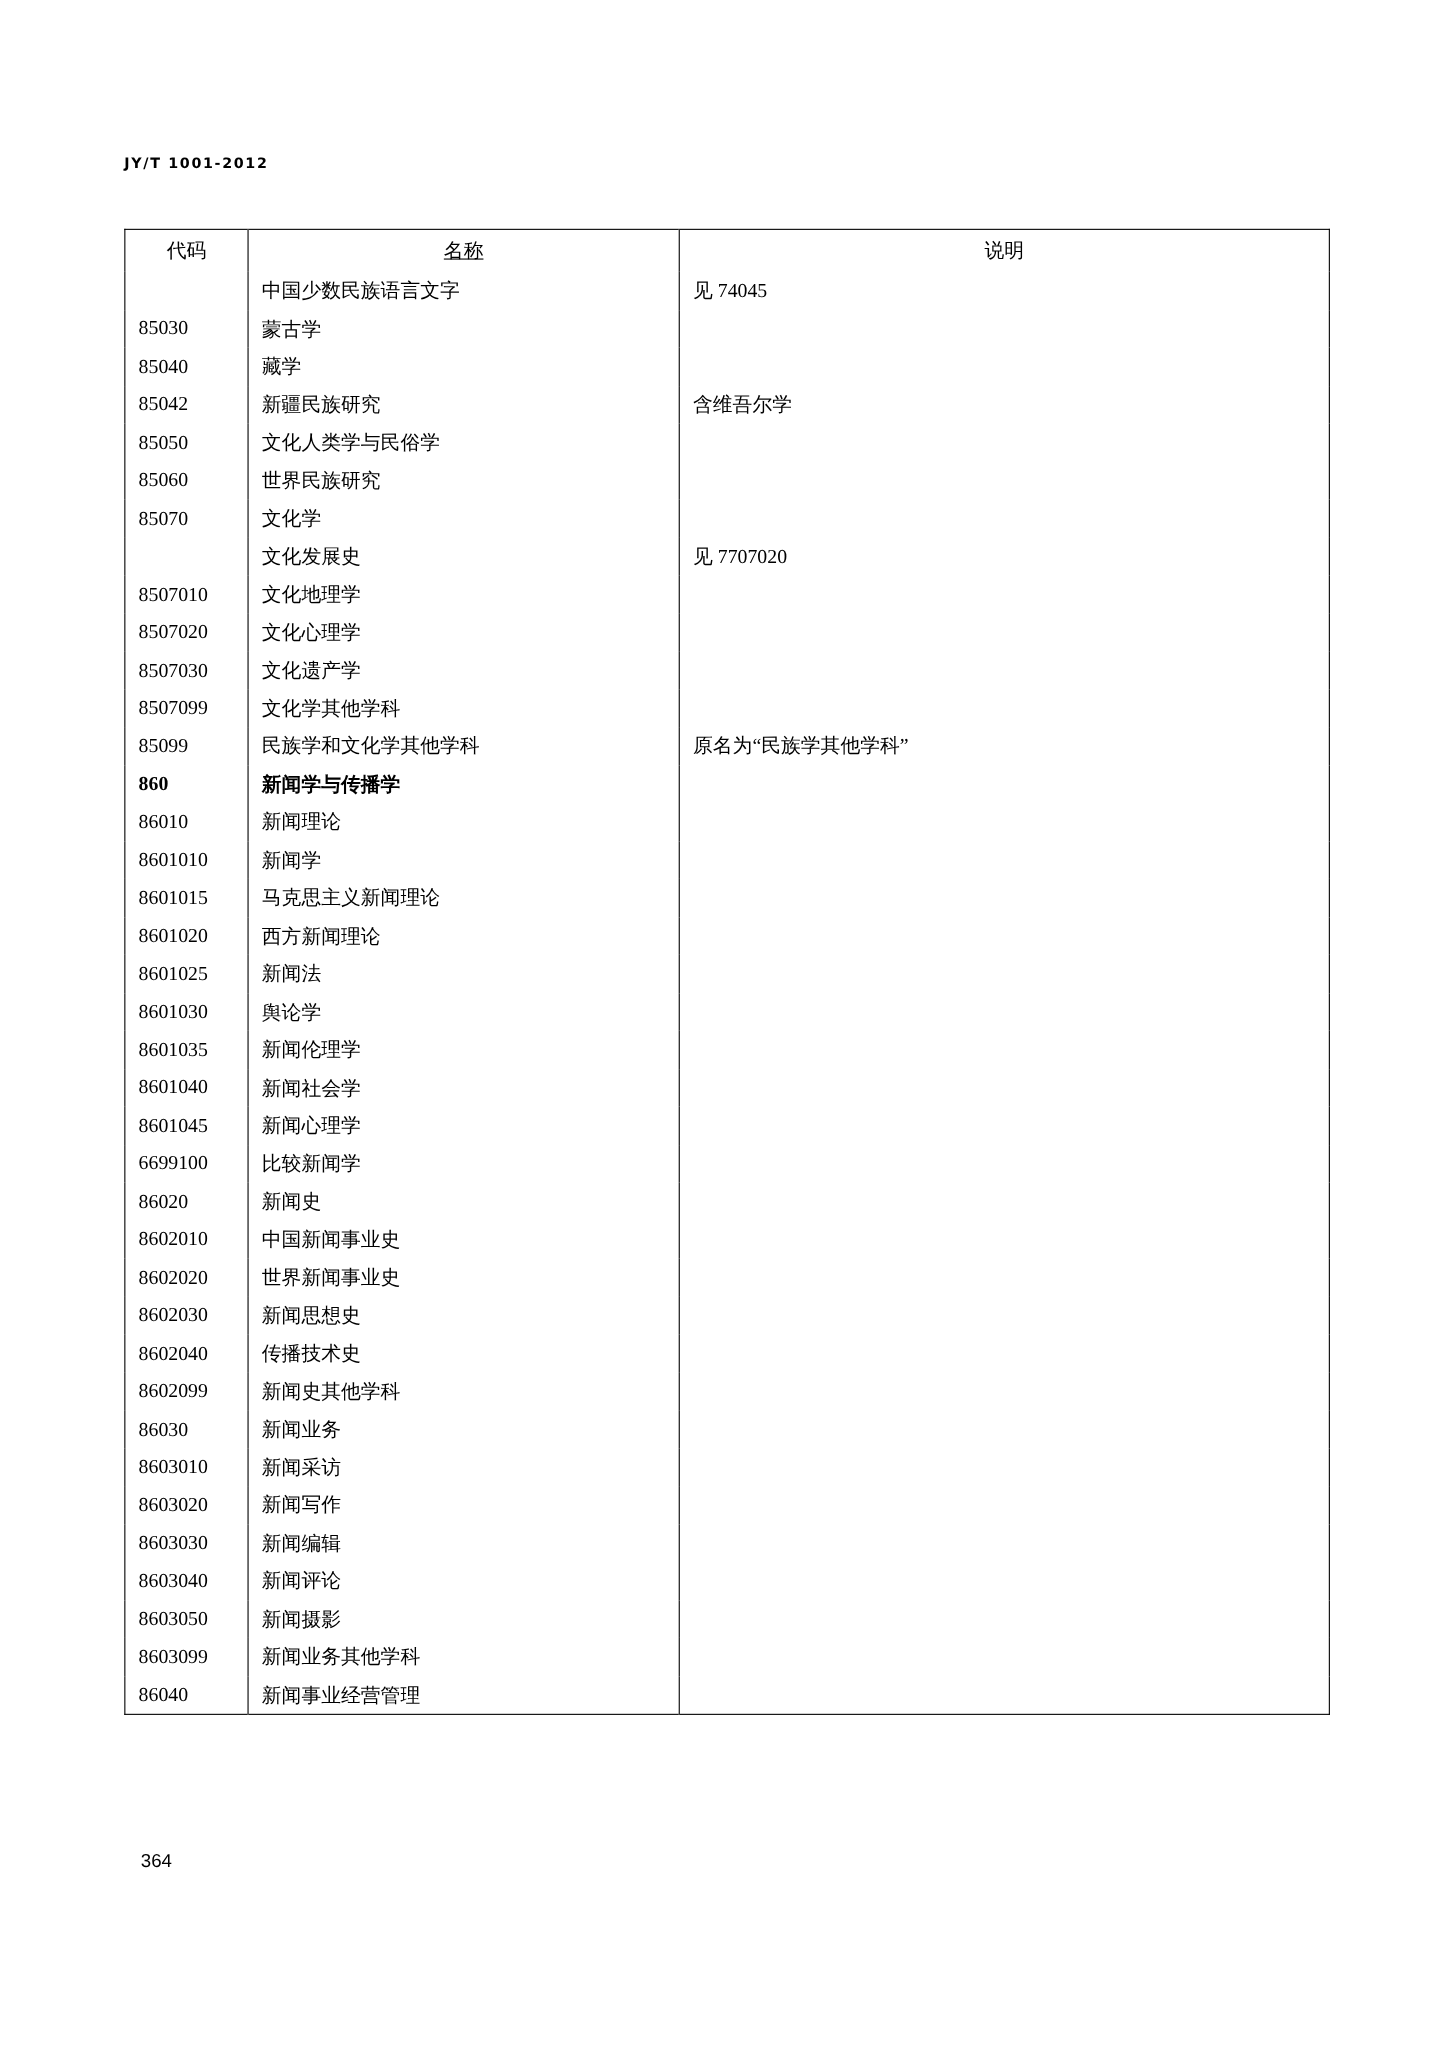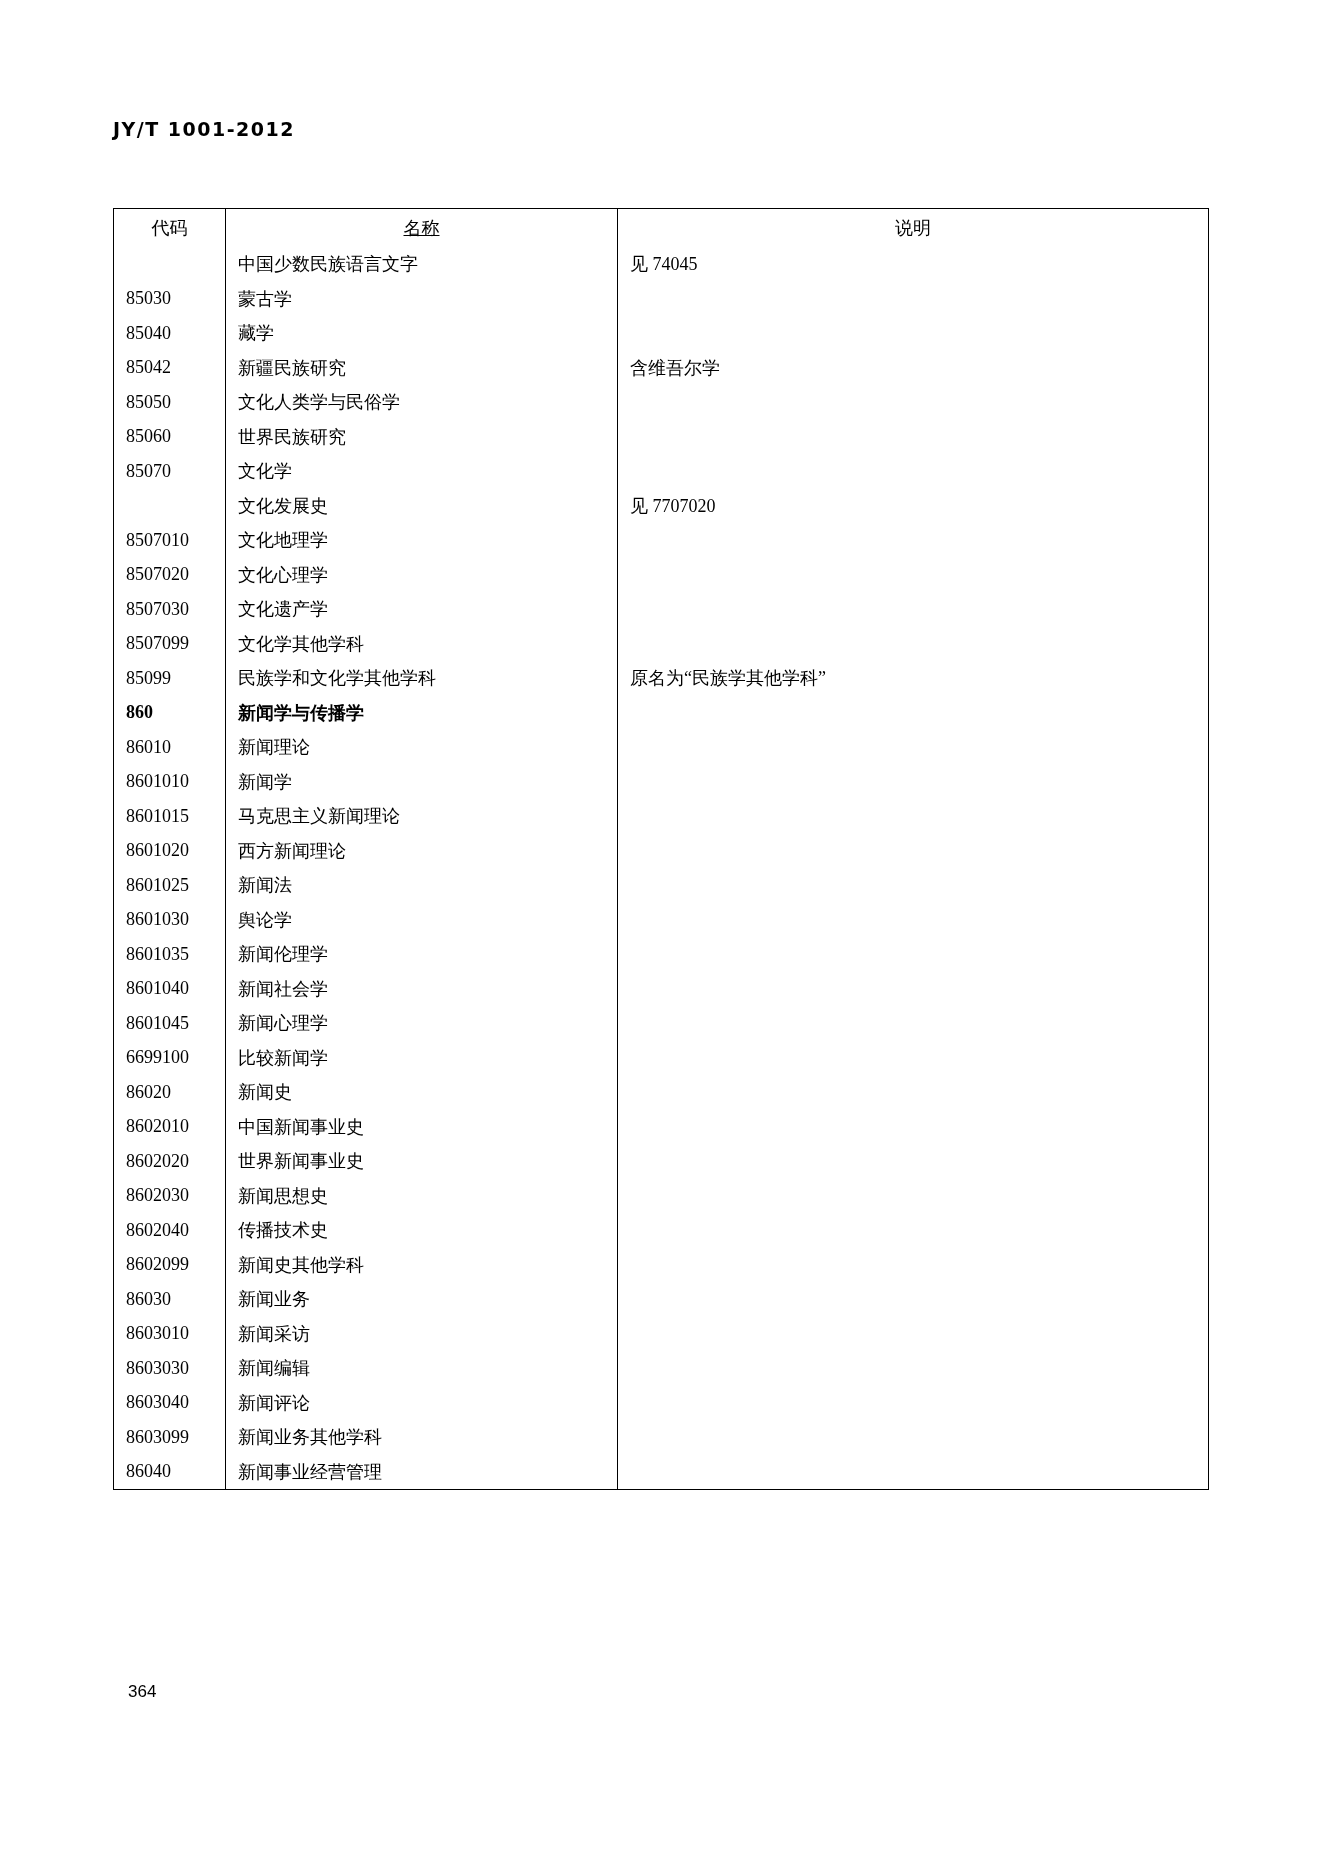--- a/index.html
+++ b/index.html
@@ -15,24 +15,24 @@
     position: relative;
   }
   .page {
     position: relative;
     width: 1323px;
     height: 1871px;
     box-sizing: border-box;
   }
   .header {
     position: absolute;
-    top: 118px;
+    top: 142px;
     left: 113px;
     font-family: "DejaVu Sans", "Liberation Sans", sans-serif;
-    font-size: 19px;
+    font-size: 13px;
     font-weight: bold;
     letter-spacing: 1.5px;
   }
   .table-wrap {
     position: absolute;
     top: 208px;
     left: 113px;
     width: 1095px;
   }
   table.codes {
@@ -273,27 +273,37 @@
             <td class="c-code">86030</td>
             <td class="c-name">新闻业务</td>
             <td class="c-desc"></td>
           </tr>
           <tr>
             <td class="c-code">8603010</td>
             <td class="c-name">新闻采访</td>
             <td class="c-desc"></td>
           </tr>
           <tr>
+            <td class="c-code">8603020</td>
+            <td class="c-name">新闻写作</td>
+            <td class="c-desc"></td>
+          </tr>
+          <tr>
             <td class="c-code">8603030</td>
             <td class="c-name">新闻编辑</td>
             <td class="c-desc"></td>
           </tr>
           <tr>
             <td class="c-code">8603040</td>
             <td class="c-name">新闻评论</td>
+            <td class="c-desc"></td>
+          </tr>
+          <tr>
+            <td class="c-code">8603050</td>
+            <td class="c-name">新闻摄影</td>
             <td class="c-desc"></td>
           </tr>
           <tr>
             <td class="c-code">8603099</td>
             <td class="c-name">新闻业务其他学科</td>
             <td class="c-desc"></td>
           </tr>
           <tr>
             <td class="c-code">86040</td>
             <td class="c-name">新闻事业经营管理</td>

